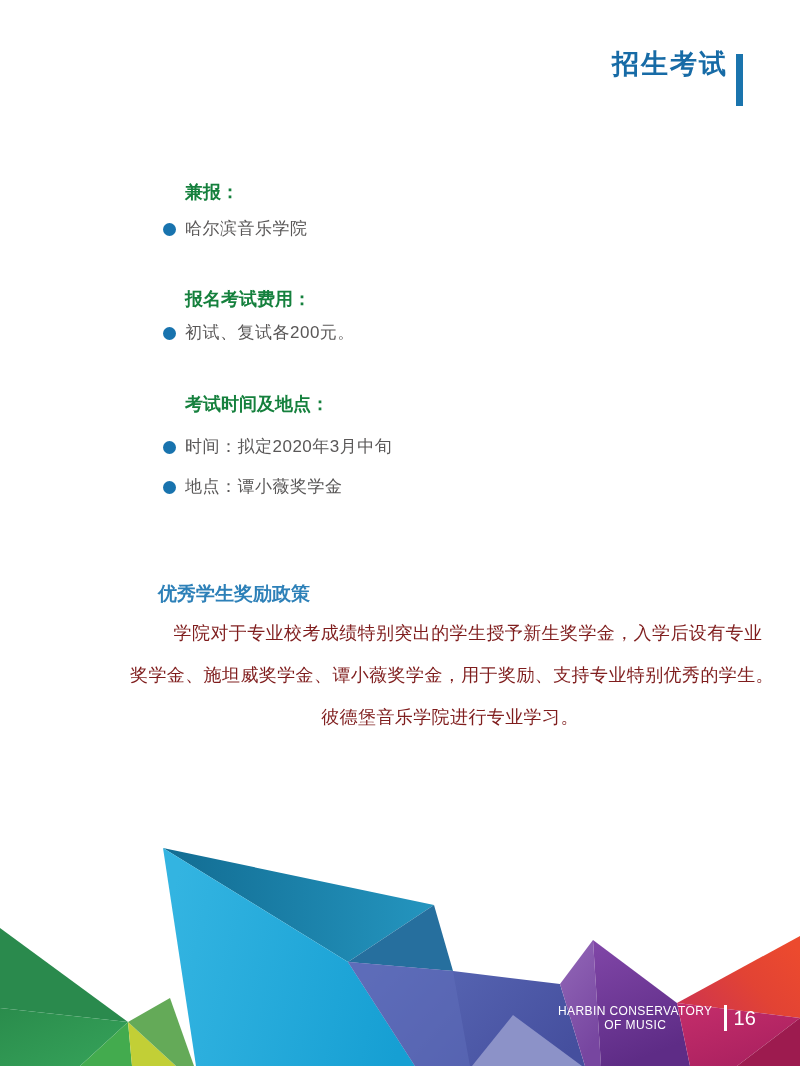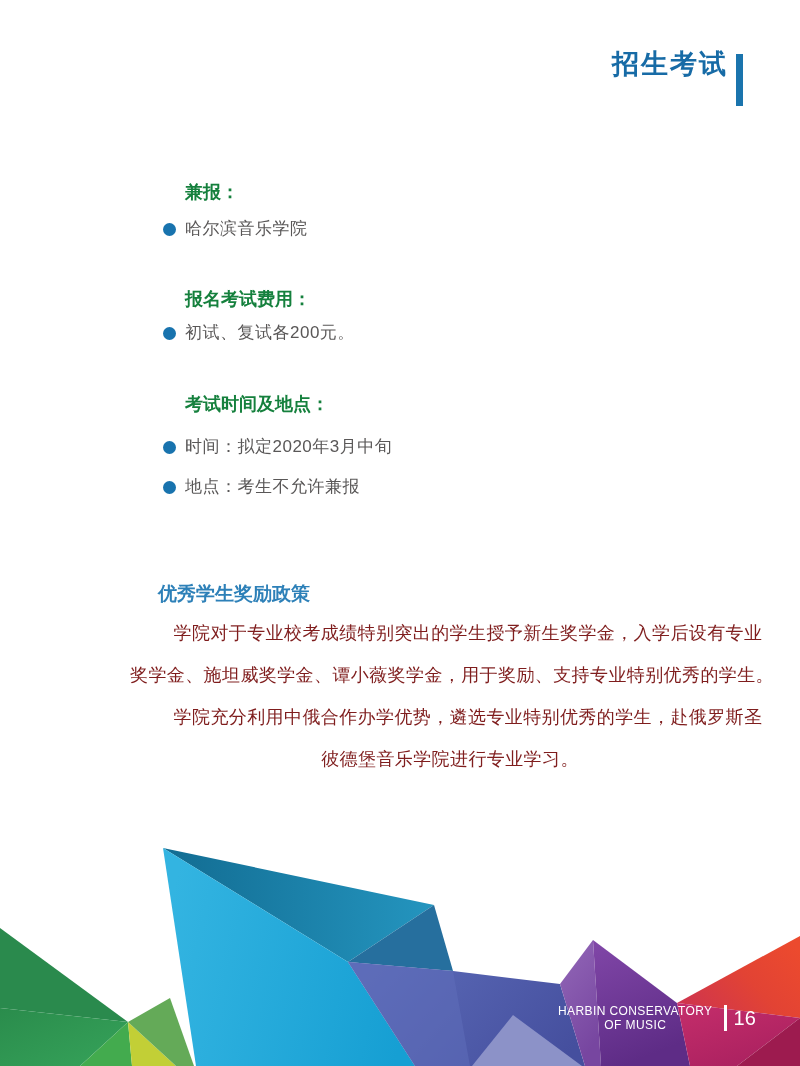--- a/index.html
+++ b/index.html
@@ -97,28 +97,27 @@
     <span class="bullet-text">初试、复试各200元。</span>
   </div>
 
   <div class="sec-heading" style="top:392px">考试时间及地点：</div>
   <div class="bullet-row" style="top:435px">
     <span class="bullet-dot"></span>
     <span class="bullet-text">时间：拟定2020年3月中旬</span>
   </div>
   <div class="bullet-row" style="top:475px">
     <span class="bullet-dot"></span>
-    <span class="bullet-text">地点：考生不允许兼报</span>
+    <span class="bullet-text">地点：谭小薇奖学金</span>
   </div>
 
   <div class="policy-heading">优秀学生奖励政策</div>
   <div class="para-block">
     <div class="para-line indent">学院对于专业校考成绩特别突出的学生授予新生奖学金，入学后设有专业</div>
     <div class="para-line">奖学金、施坦威奖学金、谭小薇奖学金，用于奖励、支持专业特别优秀的学生。</div>
-    <div class="para-line indent">学院充分利用中俄合作办学优势，遴选专业特别优秀的学生，赴俄罗斯圣</div>
     <div class="para-line">彼德堡音乐学院进行专业学习。</div>
   </div>
 
   <svg class="art" viewBox="0 0 800 226" xmlns="http://www.w3.org/2000/svg">
     <defs>
       <linearGradient id="gCyan" x1="0" y1="0.4" x2="1" y2="0.6">
         <stop offset="0" stop-color="#33b4e1"></stop>
           <stop offset="1" stop-color="#169fd3"></stop>
       </linearGradient>
       <linearGradient id="gTeal" x1="0" y1="0.5" x2="1" y2="0.5">

